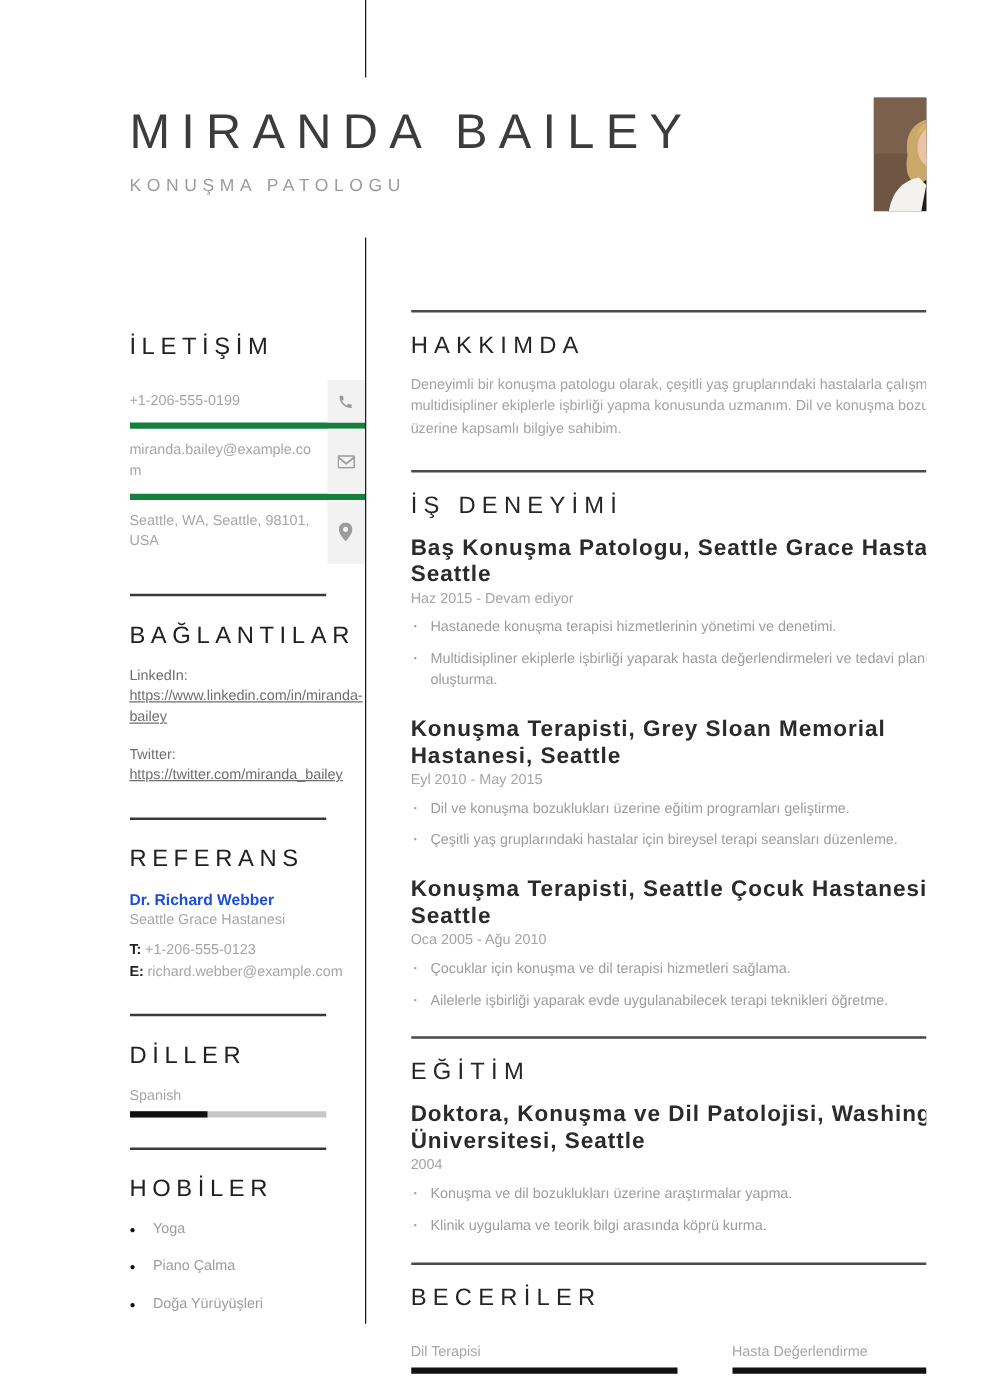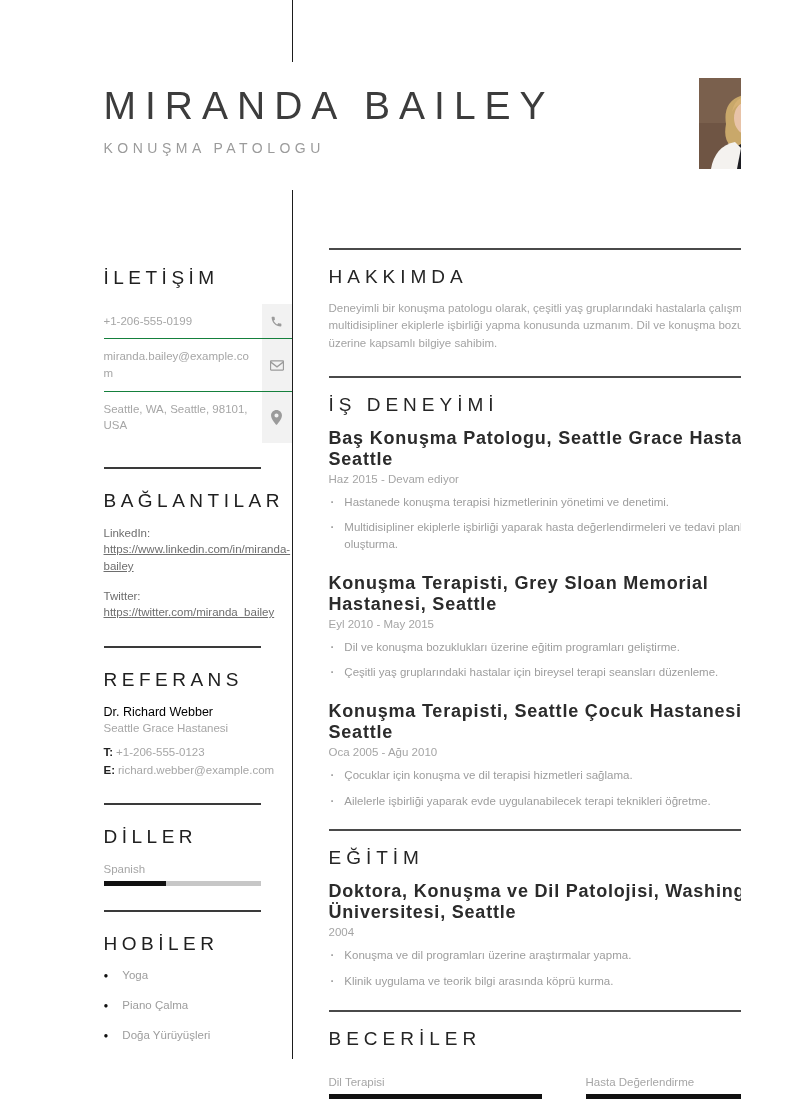--- a/index.html
+++ b/index.html
@@ -39,40 +39,40 @@
 
   
   .sidebar { position: absolute; left: 50px; top: 266px; width: 188px; }
   .side-heading {
     font-size: 19px; font-weight: 500; color: #202020;
     letter-spacing: 4.5px; line-height: 1.25;
     word-break: break-all; margin-bottom: 14px;
   }
   .side-rule { width: 157px; height: 2px; background: #3a3a3a; margin: 24px 0 20px 0; }
 
-  .contact-row { display: flex; align-items: stretch; border-bottom: 1px solid #15803d; }
+  .contact-row { display: flex; align-items: stretch; border-bottom: 5px solid #15803d; }
   .contact-row:last-child { border-bottom: none; }
   .contact-val {
     flex: 1; padding: 9px 8px 9px 0;
     font-size: 11.5px; line-height: 1.45; color: #a6a6a6;
     word-break: break-all;
   }
   .contact-icon-cell {
     width: 30px; background: #f2f2f2;
     display: flex; align-items: center; justify-content: center;
   }
 
   .link-group { margin-bottom: 15px; }
   .link-label { font-size: 11.5px; color: #6e6e6e; margin-bottom: 2px; }
   .link-url {
     font-size: 11.5px; color: #6e6e6e; line-height: 1.5;
     word-break: break-all; display: block;
   }
 
-  .ref-name { font-size: 12.5px; font-weight: 400; color: #000000; }
+  .ref-name { font-size: 12.5px; font-weight: 700; color: #1d4ed8; }
   .ref-org { font-size: 11.5px; color: #a6a6a6; margin-top: 3px; }
   .ref-lines { margin-top: 10px; font-size: 11.5px; line-height: 1.5; }
   .ref-line { color: #a6a6a6; }
   .ref-line .lbl { font-weight: 700; color: #222222; margin-right: 3px; }
   .ref-line.email { word-break: break-all; padding-left: 0; }
 
   .lang-item { margin-bottom: 17px; }
   .lang-name { font-size: 11.5px; color: #a6a6a6; margin-bottom: 6px; }
   .bar-track { width: 157px; height: 5px; background: #c7c7c7; }
   .bar-fill { height: 100%; background: #111111; }
@@ -269,21 +269,21 @@
     </div>
 
     <div class="main-rule" style="margin-top:14px;"></div>
     <div class="main-heading">EĞİTİM</div>
 
     <div class="entry">
       <div class="entry-title">Doktora, Konuşma ve Dil Patolojisi, Washington Üniversitesi, Seattle</div>
       <div class="entry-dates">2004</div>
       <div class="bullets">
         <div class="bullet">
-            <span>Konuşma ve dil programları üzerine araştırmalar yapma.</span>
+            <span>Konuşma ve dil bozuklukları üzerine araştırmalar yapma.</span>
           </div>
         <div class="bullet">
             <span>Klinik uygulama ve teorik bilgi arasında köprü kurma.</span>
           </div>
       </div>
     </div>
 
     <div class="main-rule" style="margin-top:14px;"></div>
     <div class="main-heading">BECERİLER</div>
 

